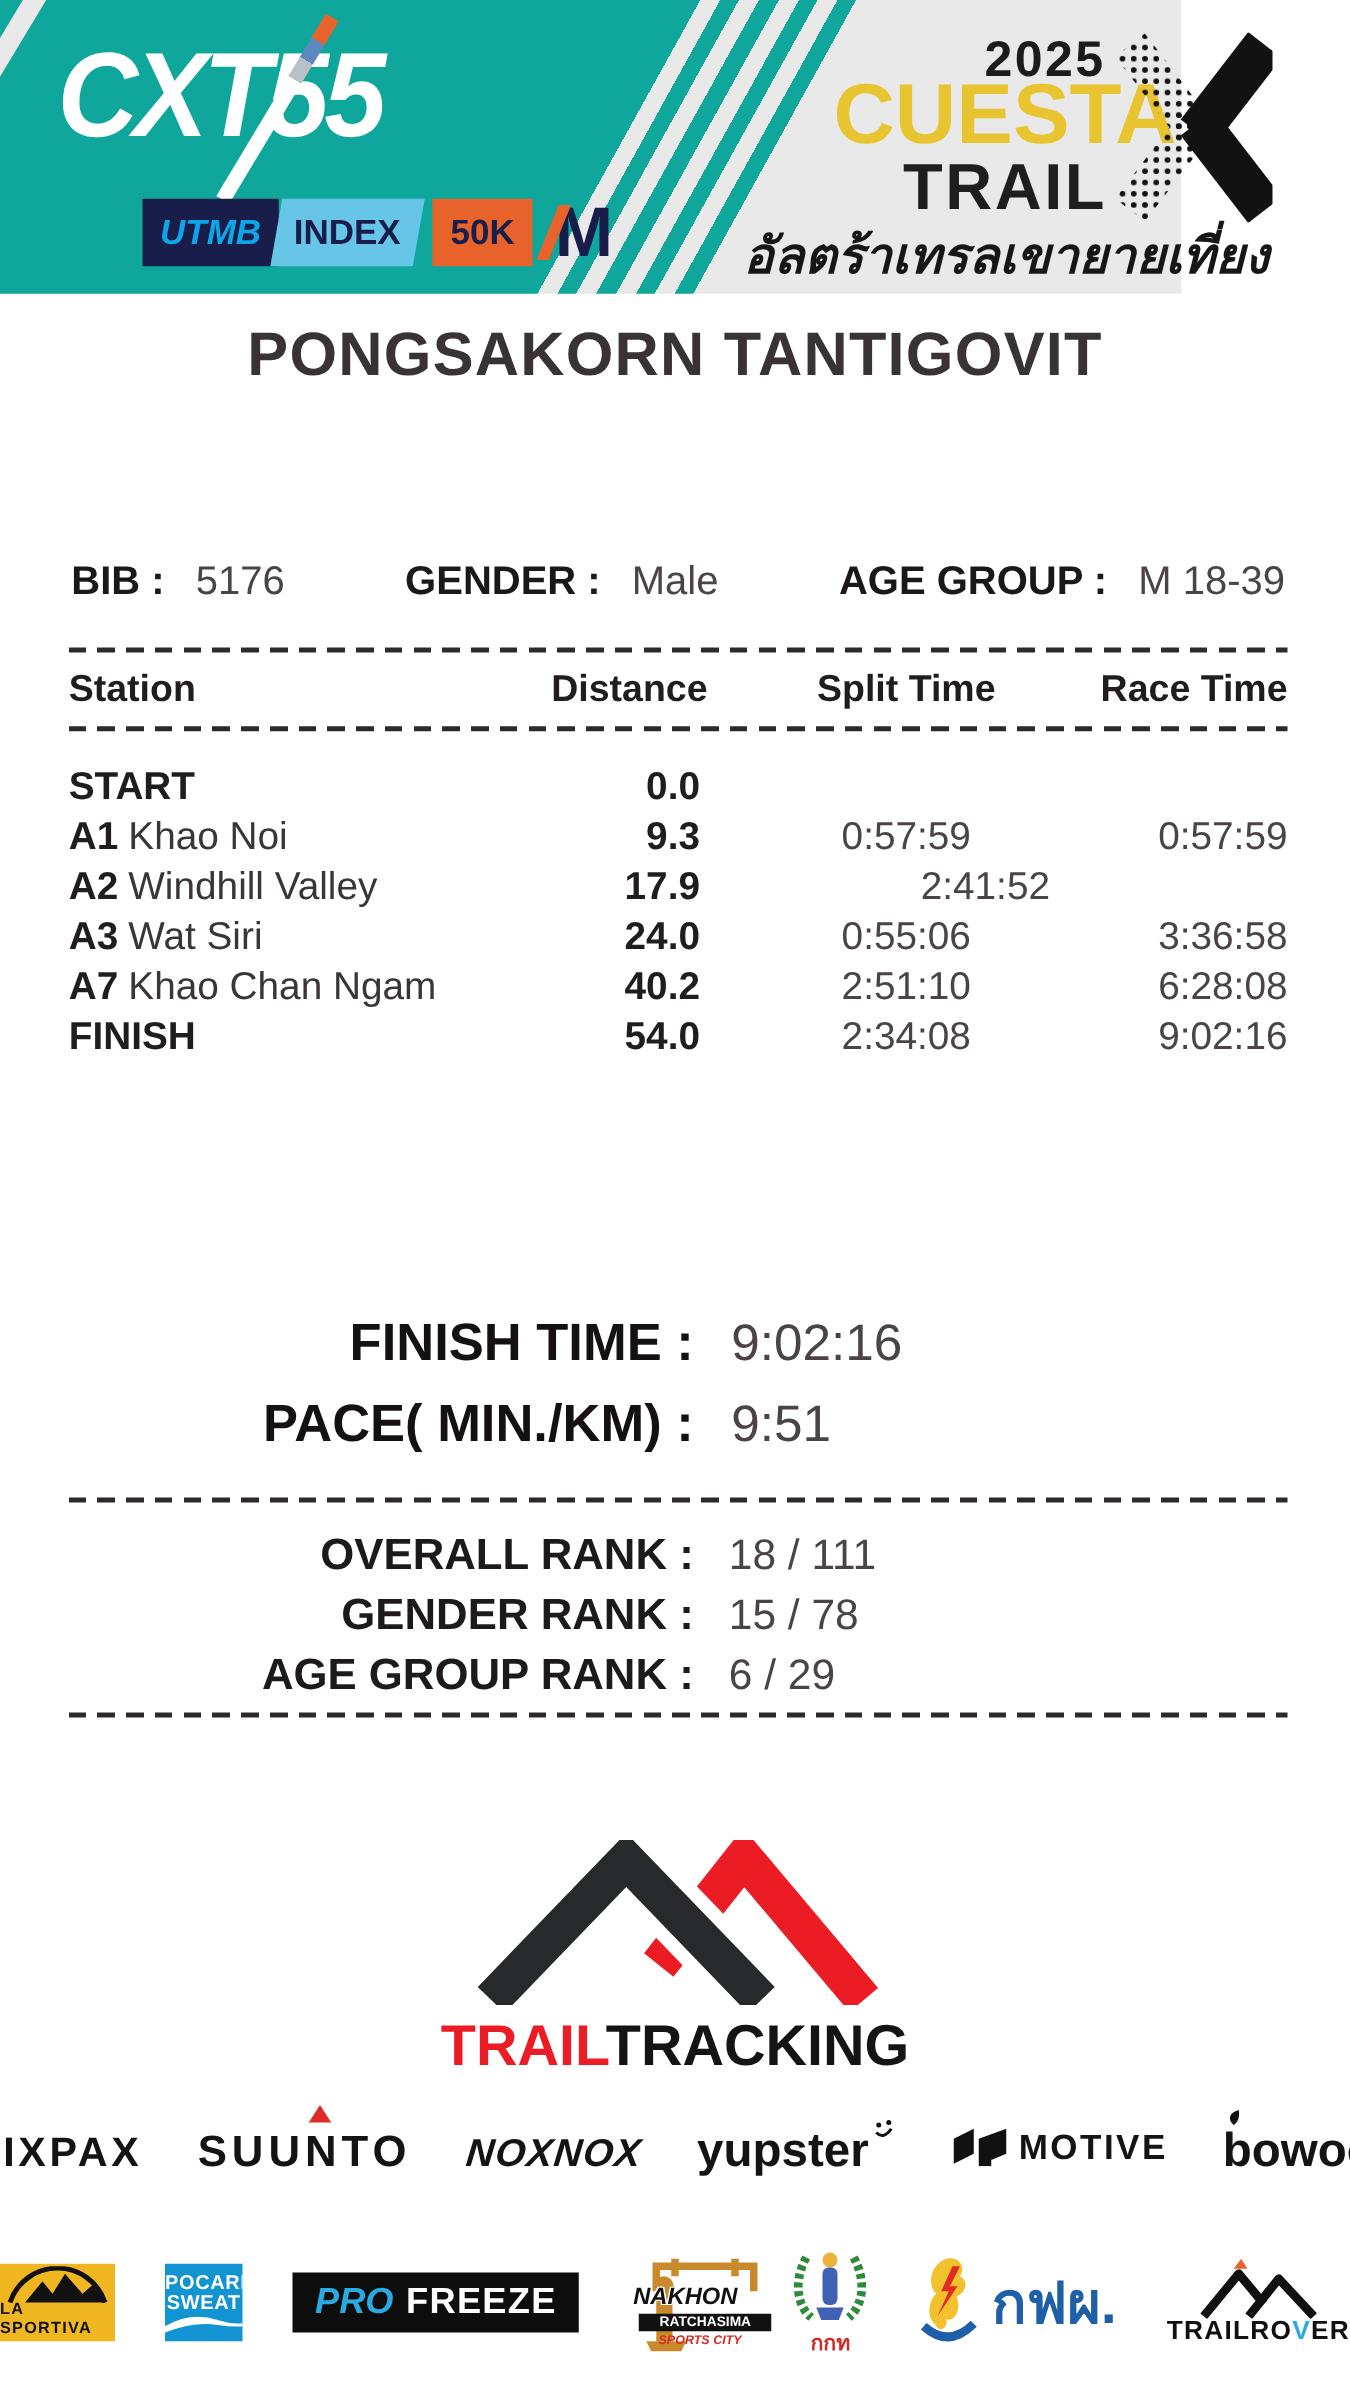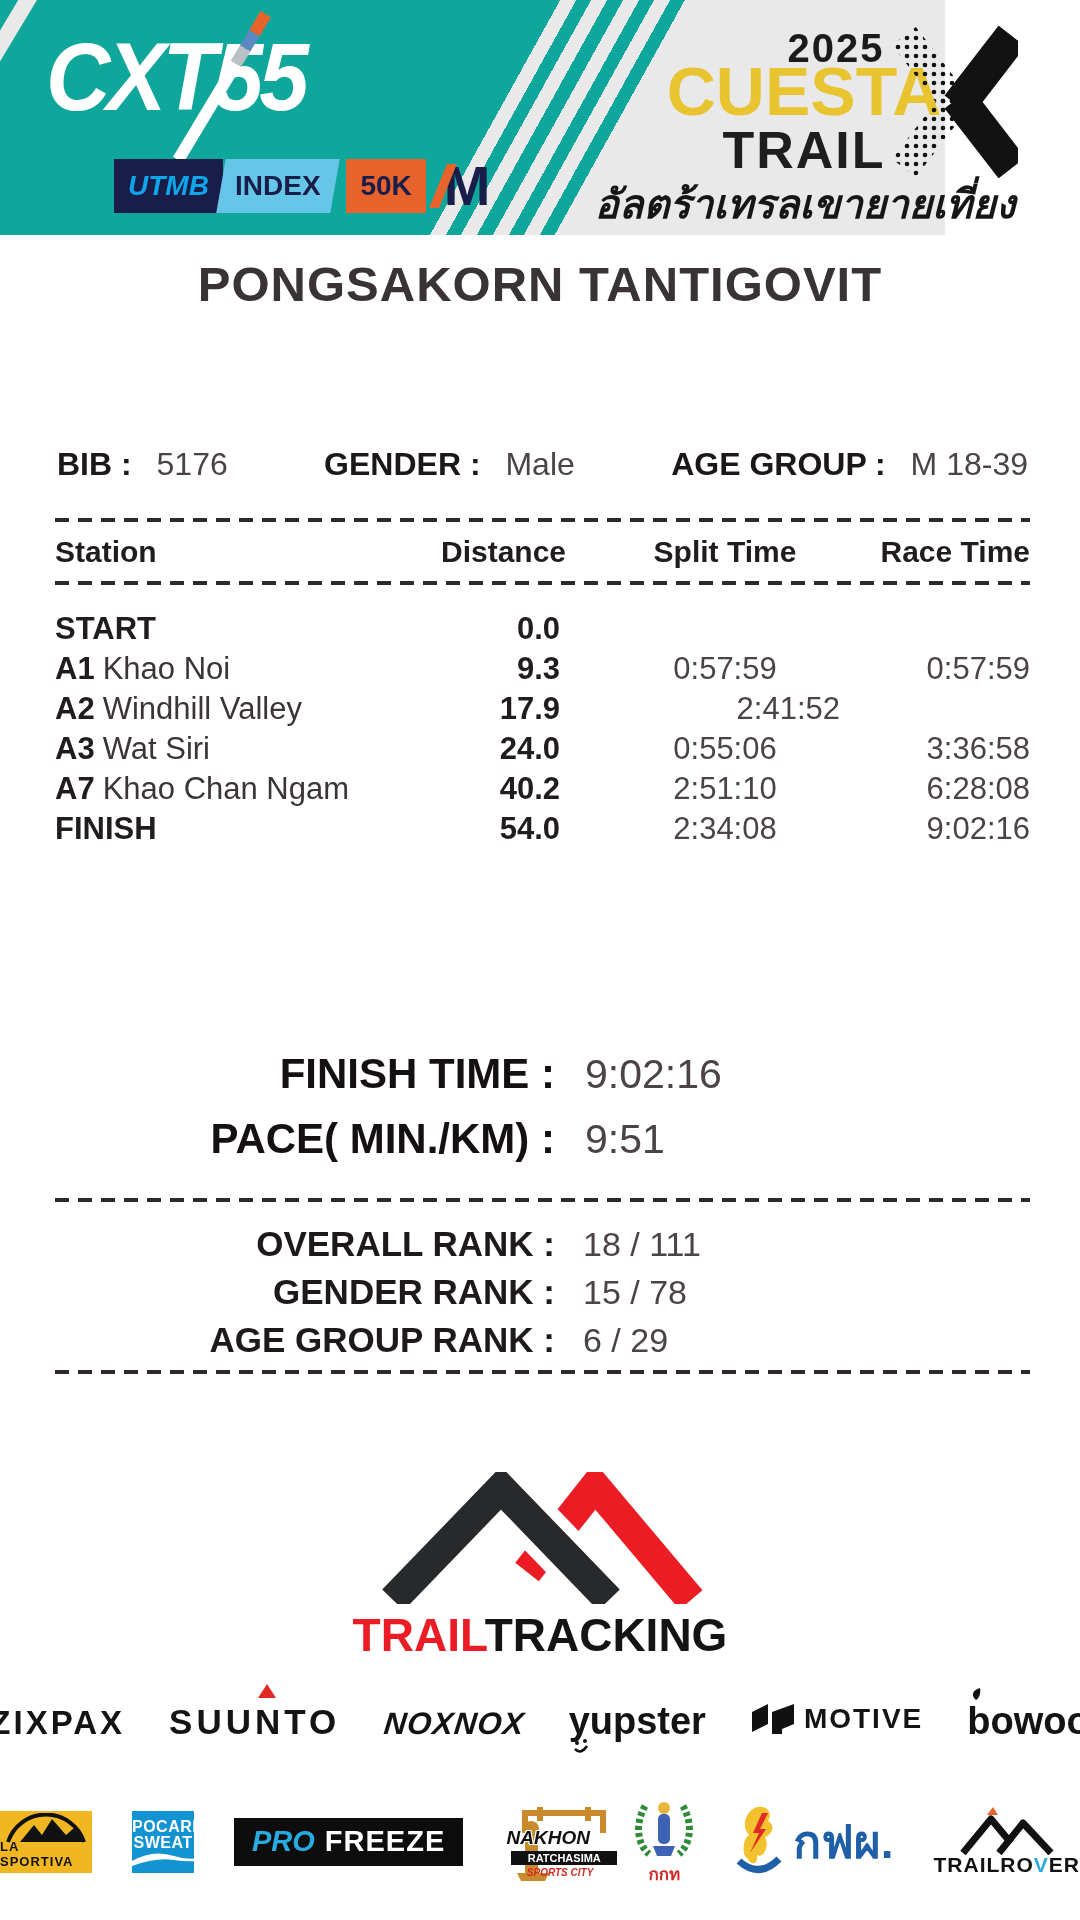--- a/index.html
+++ b/index.html
@@ -76,21 +76,21 @@
   .ttword .red{color:#EC1C24;}
   .ttword .blk{color:#141414;}
 
   
   .sprow1{position:absolute;left:0;top:1700px;width:100%;display:flex;justify-content:center;align-items:baseline;gap:44px;color:#141414;}
   .zixpax{font-size:33px;font-weight:700;letter-spacing:3px;}
   .suunto{position:relative;font-size:35px;font-weight:600;letter-spacing:4px;}
   .suunto-arrow{position:absolute;left:52%;top:-18px;width:0;height:0;
     border-left:9px solid transparent;border-right:9px solid transparent;border-bottom:14px solid #E02A23;}
   .noxnox{font-size:31px;font-weight:700;font-style:italic;letter-spacing:1px;transform:skewX(-6deg);}
-  .yupster{font-size:38px;font-weight:700;display:inline-flex;align-items:flex-start;flex-direction:column;}
+  .yupster{font-size:38px;font-weight:700;display:inline-flex;align-items:flex-start;}
   .smiley{margin-top:-6px;margin-left:2px;}
   .motive{display:inline-flex;align-items:center;gap:8px;font-size:28px;font-weight:700;letter-spacing:2px;}
   .bowoo{position:relative;font-size:38px;font-weight:700;}
   .bowoo-leaf{position:absolute;left:2px;top:-12px;}
 
   .sprow2{position:absolute;left:0;top:1796px;width:100%;display:flex;justify-content:center;align-items:center;gap:40px;}
   .sportiva{width:124px;height:58px;background:#F0B723;display:flex;flex-direction:column;align-items:center;justify-content:flex-end;padding-bottom:4px;}
   .sportiva-text{font-size:13px;font-weight:700;color:#111;letter-spacing:1px;margin-top:-4px;}
   .pocari{width:84px;height:62px;background:#1293D2;position:relative;overflow:hidden;text-align:center;}
   .pocari-text{position:relative;z-index:2;color:#fff;font-weight:700;font-size:16px;line-height:16px;letter-spacing:.5px;margin-top:8px;}

